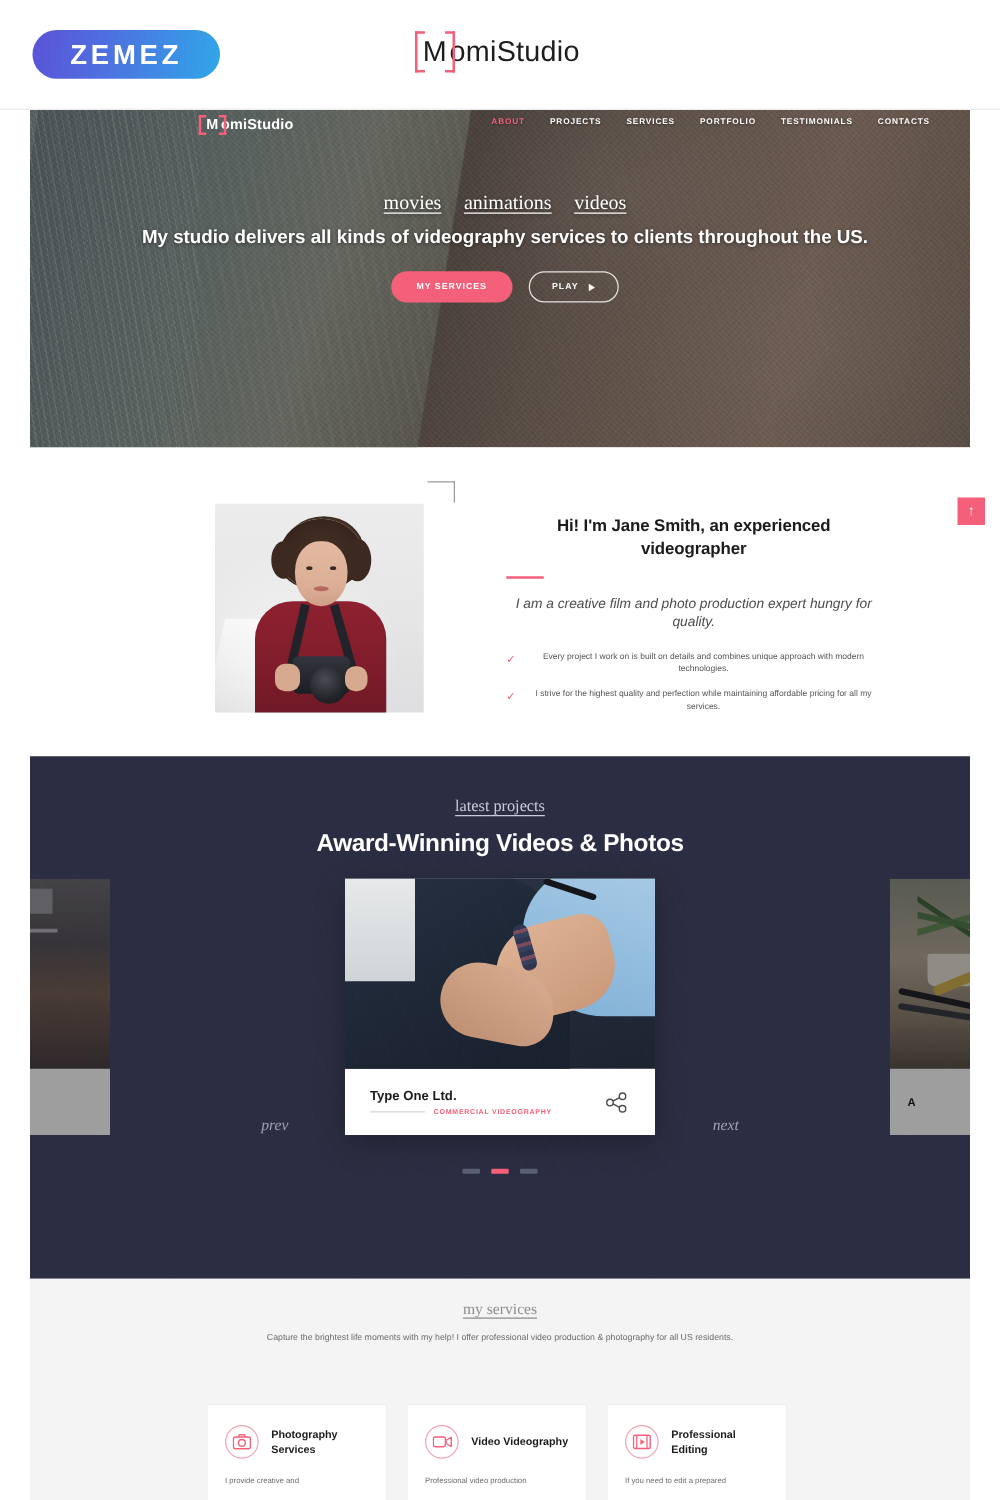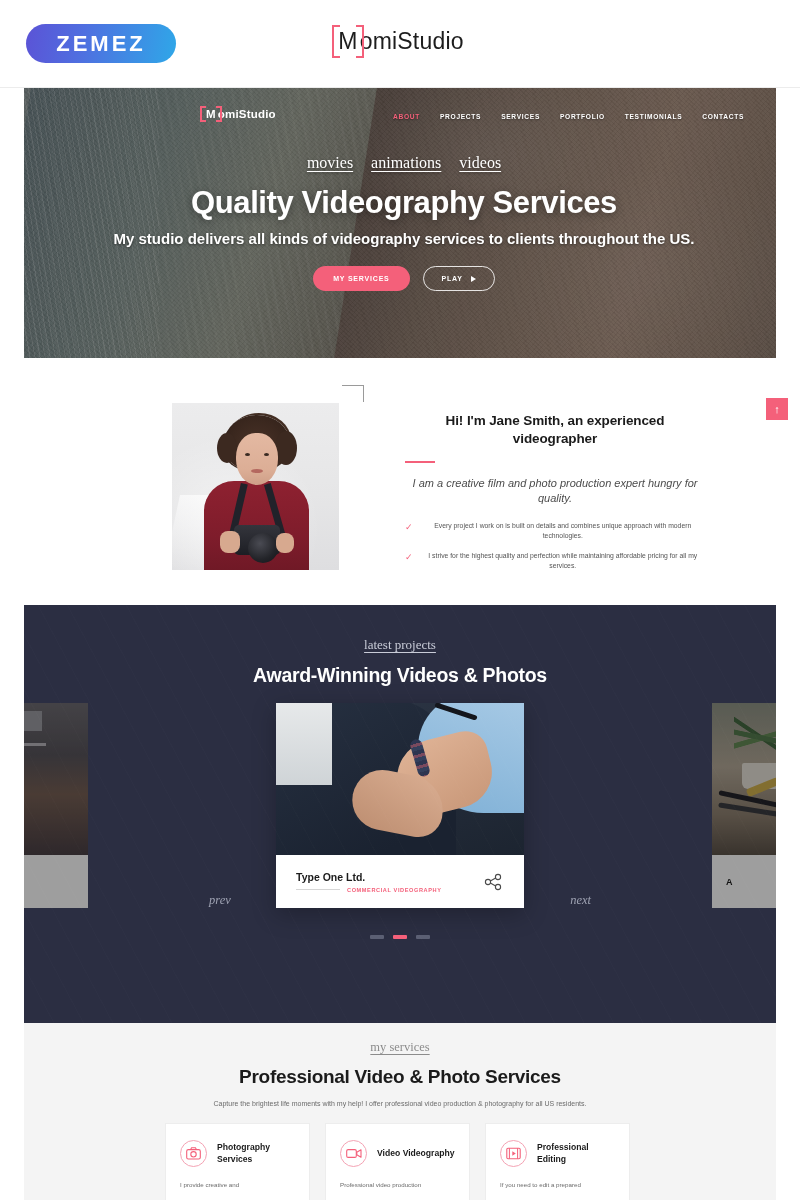--- a/index.html
+++ b/index.html
@@ -80,21 +80,21 @@
     position:absolute; inset:0;
     background:
       repeating-linear-gradient(43deg, rgba(0,0,0,.05) 0 1px, rgba(255,255,255,.03) 1px 3px),
       repeating-linear-gradient(131deg, rgba(0,0,0,.04) 0 1px, rgba(255,255,255,.025) 1px 4px);
     opacity:.9;
   }
   .hero-shade { position:absolute; inset:0; background: rgba(35,30,30,.30); }
 
   .hero-nav {
     position: absolute; left: 0; right: 0; top: 6px;
-    height: 26px; display: flex; align-items: flex-end; padding-left: 41px;
+    height: 26px; display: flex; align-items: flex-start;
   }
   .hero-logo {
     margin-left: 139px; color: #fff; font-size: 11.5px; font-weight: bold;
     letter-spacing: .2px;
   }
   .hero-logo .brk::before, .hero-logo .brk::after { border-color:#f4607a; width:4px; top:-2px; bottom:-2px;}
   .hero-menu {
     margin-left: auto; margin-right: 32px;
     display: flex; gap: 20px; align-items: center;
   }
@@ -431,21 +431,20 @@
         <a href="#">CONTACTS</a>
       </nav>
     </div>
 
     <div class="hero-inner">
       <div class="hero-tags">
         <a href="#">movies</a>
         <a href="#">animations</a>
         <a href="#">videos</a>
       </div>
-      <h1 class="hero-h1">Quality Videography Services</h1>
       <p class="hero-sub">My studio delivers all kinds of videography services to clients throughout the US.</p>
       <div class="hero-btns">
         <button class="btn-pink">MY SERVICES</button>
         <button class="btn-ghost">
           <span>PLAY</span>
           <span class="tri"></span>
         </button>
       </div>
     </div>
   </div>
@@ -558,21 +557,20 @@
 
     <div class="dots">
       <span class="dot"></span>
       <span class="dot active"></span>
       <span class="dot"></span>
     </div>
   </div>
 
   <div class="services">
     <div class="sv-eyebrow">my services</div>
-    <h2 class="sv-h2">Professional Video &amp; Photo Services</h2>
     <p class="sv-sub">Capture the brightest life moments with my help! I offer professional video production &amp; photography for all US residents.</p>
 
     <div class="sv-cards">
 
       <div class="sv-card">
         <div class="sv-head">
           <span class="sv-ico">
             <svg width="15" height="13" viewBox="0 0 15 13" aria-hidden="true">
               <rect x="0.7" y="2.6" width="13.6" height="9.4" rx="1.6" fill="none" stroke="#f4607a" stroke-width="1.1"></rect>
               <path d="M4.6 2.6 L5.6 0.8 H9.4 L10.4 2.6" fill="none" stroke="#f4607a" stroke-width="1.1"></path>

